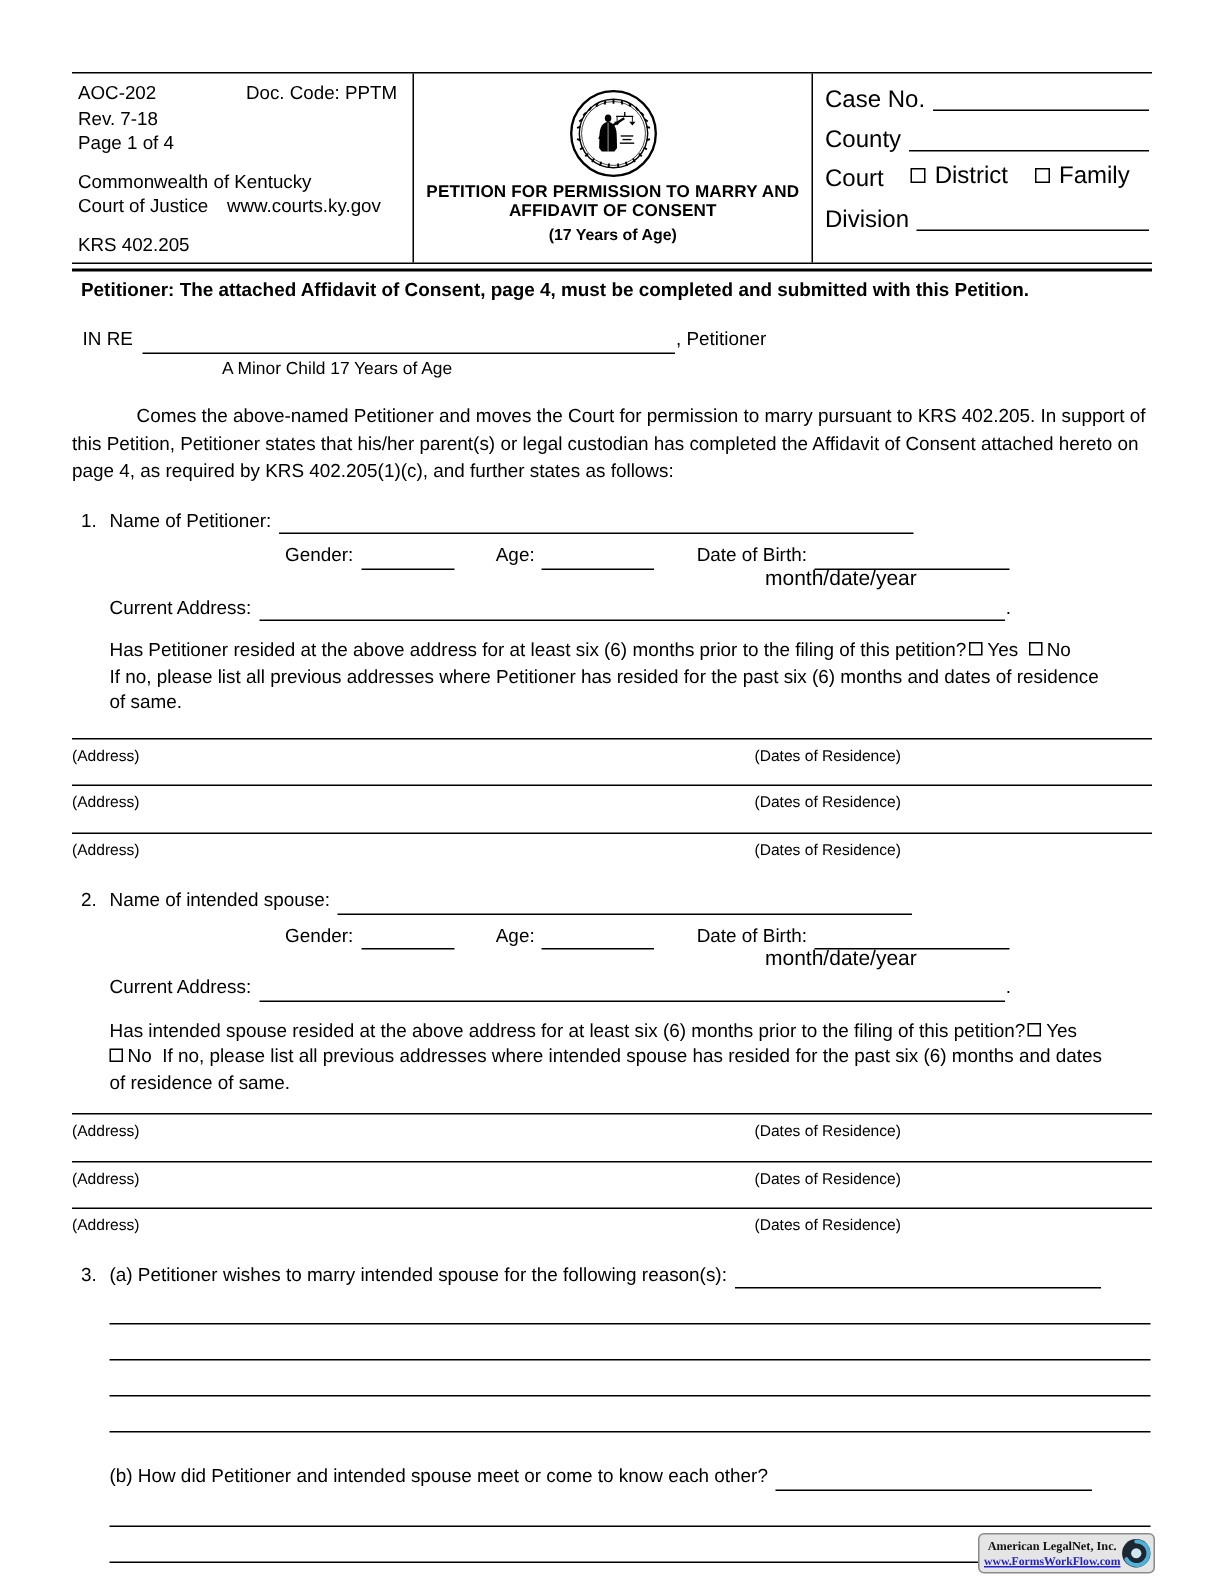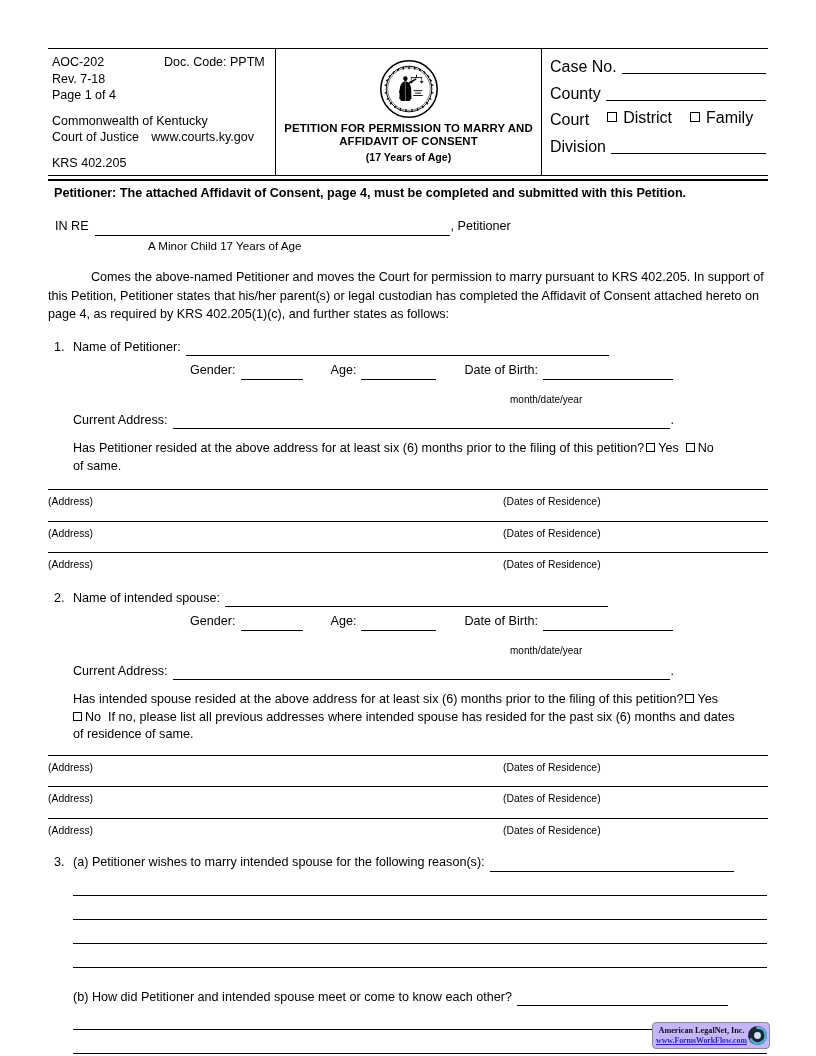--- a/index.html
+++ b/index.html
@@ -200,22 +200,22 @@
     display: flex;
     align-items: flex-end;
     margin-top: 6px;
     padding-left: 117px;
   }
   .rule-gender { width: 62px; }
   .rule-age { width: 75px; }
   .rule-dob { width: 130px; }
   .gap-lg { width: 28px; }
   .mdy {
-    font-size: 10px;
-    margin-top: 15px;
+    font-size: 14px;
+    margin-top: 0px;
     padding-left: 437px;
     line-height: 10px;
   }
   .addr-line {
     display: flex;
     align-items: flex-end;
     margin-top: 7px;
   }
   .rule-addr { width: 497px; }
   .period { margin-left: 1px; }
@@ -260,21 +260,21 @@
 
   
   .footer-logo {
     position: absolute;
     left: 652px;
     top: 1022px;
     width: 118px;
     height: 27px;
     border: 1px solid #8a8a8a;
     border-radius: 4px;
-    background: #c4b5fd;
+    background: #e5e5e5;
     display: flex;
     align-items: center;
     padding: 0 3px;
     box-sizing: border-box;
   }
   .fl-text {
     flex: 1;
     text-align: center;
     line-height: 10px;
   }
@@ -441,20 +441,21 @@
 
           <div class="addr-line">
             <span>Current Address:</span>
             <span class="rule rule-addr"></span>
             <span class="period">.</span>
           </div>
 
           <div class="qtext">
             <span>Has Petitioner resided at the above address for at least six (6) months prior to the filing of this petition?</span><span class="cbox-inline"></span><span>Yes</span><span class="cbox-inline" style="margin-left:7px"></span><span>No</span>
           </div>
+          <div class="qtext2">If no, please list all previous addresses where Petitioner has resided for the past six (6) months and dates of residence</div>
           <div class="qtext2">of same.</div>
         </div>
       </div>
 
       <div class="adr-block">
         <div class="adr-row">
           <div class="adr-rule"></div>
           <div class="adr-caps">
             <span class="c1">(Address)</span>
             <span>(Dates of Residence)</span>

